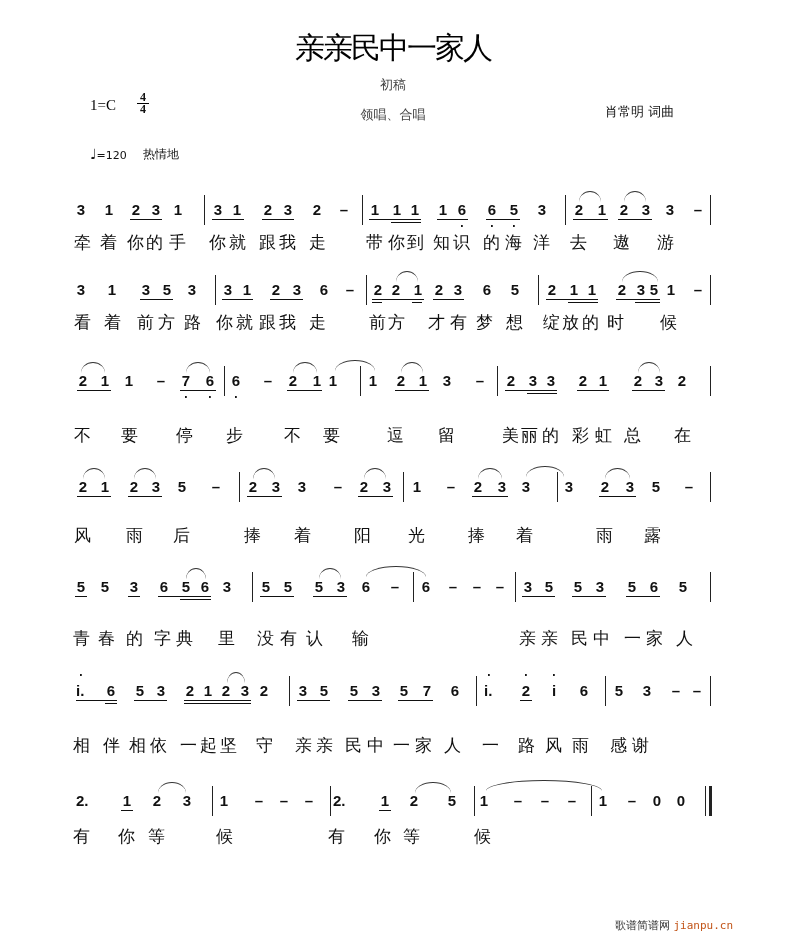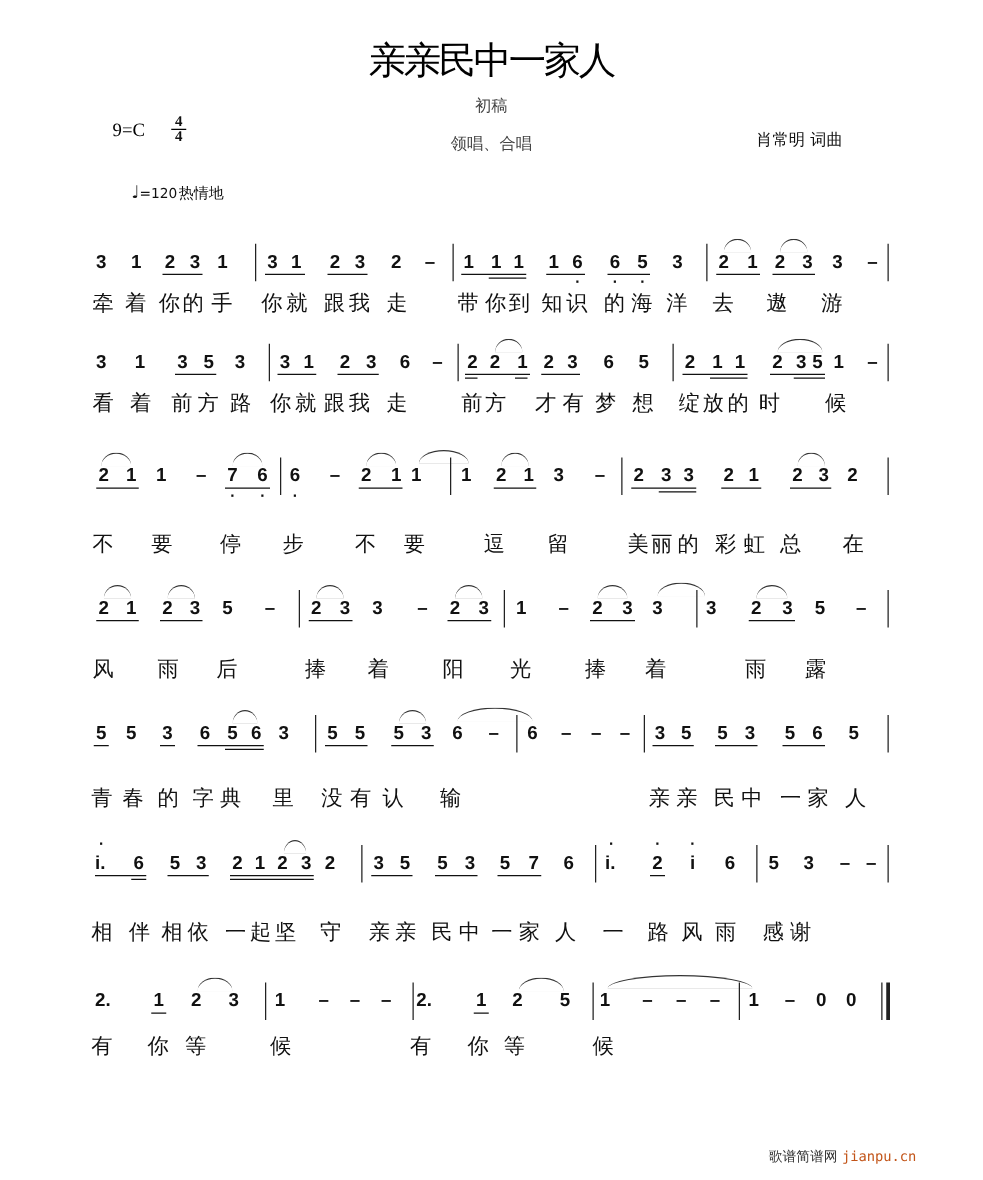--- a/index.html
+++ b/index.html
@@ -4,21 +4,21 @@
 <style>
   html, body { margin:0; padding:0; background:#ffffff; }
   body { width:786px; height:944px; position:relative; overflow:hidden; font-family:"DejaVu Sans", sans-serif; color:#111; }
   .title { position:absolute; left:0; width:786px; top:28px; text-align:center; font-size:30px; letter-spacing:-2px; font-family:"DejaVu Sans", sans-serif; color:#000; }
   .subtitle { position:absolute; left:0; width:786px; top:76px; text-align:center; font-size:13px; color:#444; }
   .key { position:absolute; left:90px; top:97px; font-size:15px; font-family:"Liberation Serif", serif; color:#000; }
   .timesig { position:absolute; left:137px; top:92px; font-family:"Liberation Serif", serif; font-weight:bold; font-size:12px; line-height:11px; text-align:center; width:12px; }
   .timesig .bar { border-top:1px solid #000; margin:0; }
   .performers { position:absolute; left:0; width:786px; top:106px; text-align:center; font-size:13px; color:#444; }
   .credits { position:absolute; left:605px; top:103px; font-size:13px; color:#111; }
-  .tempo { position:absolute; left:105px; top:146px; font-size:11px; color:#111; }
+  .tempo { position:absolute; left:90px; top:146px; font-size:11px; color:#111; }
   .tempo .note { font-size:14px; }
   .expr { position:absolute; left:143px; top:146px; font-size:12px; color:#111; }
 
   .row { position:absolute; left:0; width:786px; }
   .notes { position:absolute; left:0; top:0; height:30px; width:786px; }
   .n { position:absolute; font-family:"Liberation Sans", sans-serif; font-weight:bold; font-size:15px; width:12px; text-align:center; top:0; line-height:18px; }
   .dotb { position:absolute; font-size:10px; font-weight:bold; width:12px; text-align:center; }
   .bar-line { position:absolute; width:1px; background:#222; height:30px; top:-6px; }
   .bar-line.double { width:3px; border-left:1px solid #222; background:#fff; border-right:3px solid #222; }
   .ul { position:absolute; height:0; border-top:1.4px solid #111; }
@@ -26,21 +26,21 @@
   .lyrics { position:absolute; left:0; width:786px; font-size:17px; color:#111; }
   .lyric { position:absolute; }
   .watermark { position:absolute; left:615px; top:918px; font-size:11px; color:#333; }
   .watermark .site { color:#c25418; font-family:"DejaVu Sans Mono", monospace; }
 </style>
 </head>
 <body>
 
 <div class="title">亲亲民中一家人</div>
 <div class="subtitle">初稿</div>
-<div class="key">9=C</div>
+<div class="key">1=C</div>
 <div class="timesig">
   <div>4</div>
   <div class="bar"></div>
   <div>4</div>
 </div>
 <div class="performers">领唱、合唱</div>
 <div class="credits">肖常明 词曲</div>
 <div class="tempo"><span class="note">♩</span><span>=120</span></div>
 <div class="expr">热情地</div>
 

